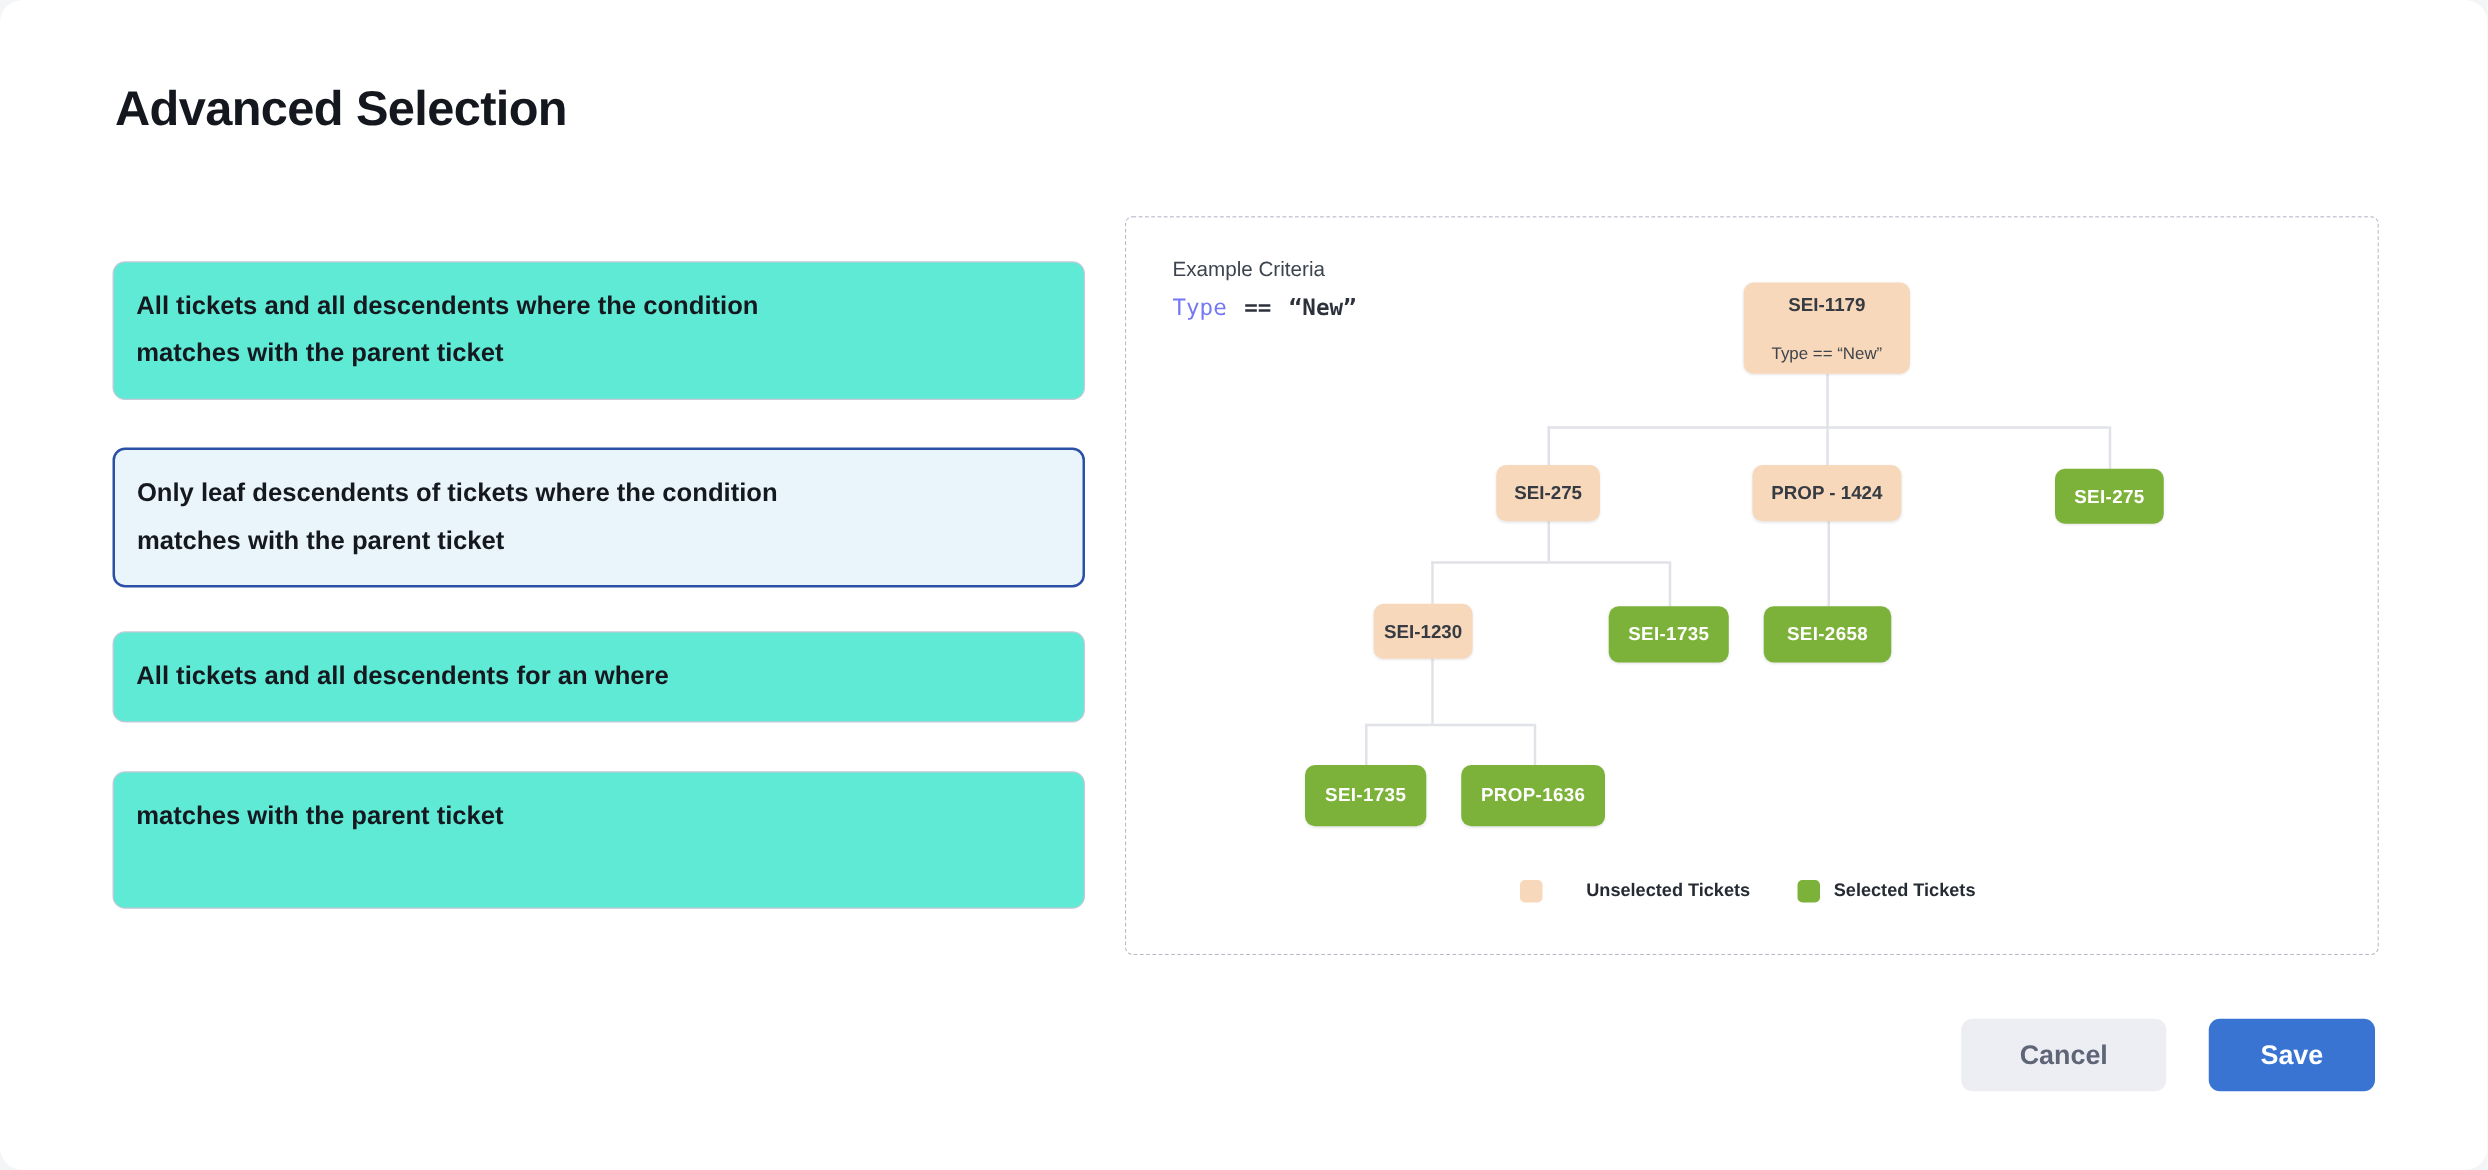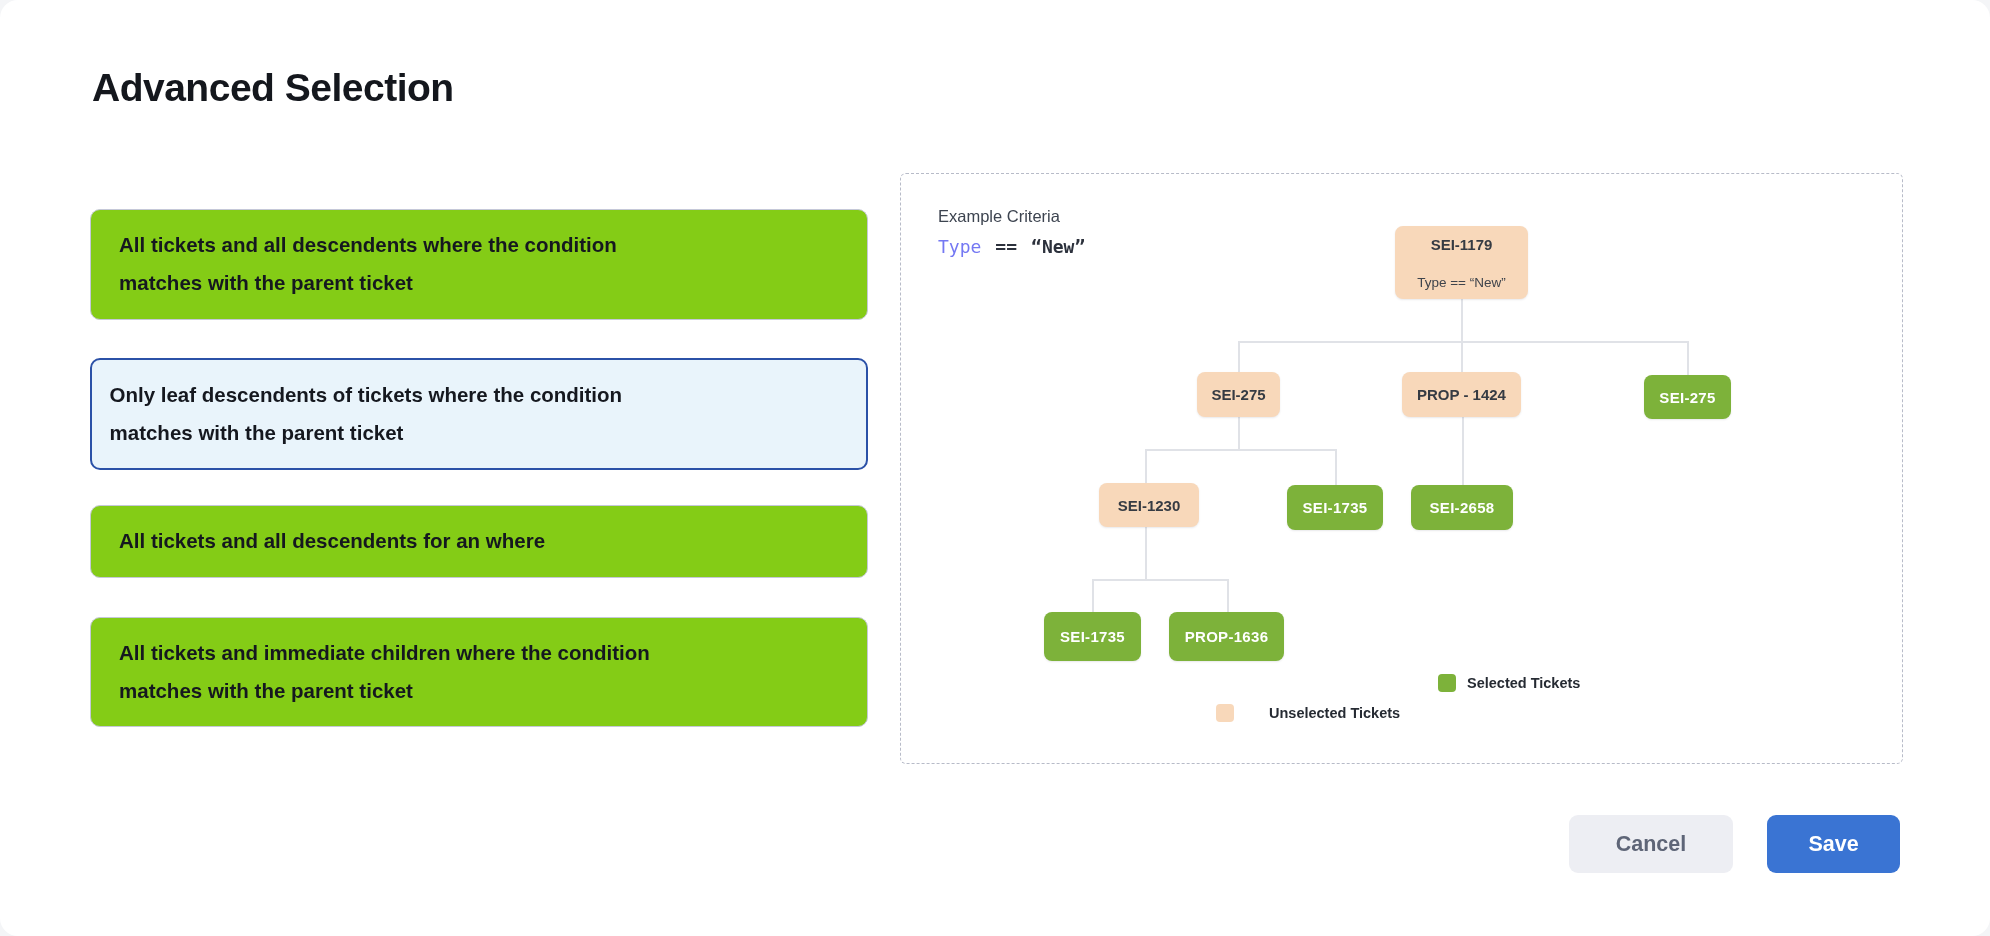--- a/index.html
+++ b/index.html
@@ -9,22 +9,22 @@
     background:#ffffff; border-radius:18px; overflow:hidden;
     font-family:"Liberation Sans", sans-serif;
   }
   .page-title {
     position:absolute; left:92px; top:66px;
     font-size:39px; font-weight:700; color:#14171d; letter-spacing:-0.5px;
   }
   
   .option-card {
     position:absolute; left:90px; width:778px;
-    background:#84cc16; border:1.5px solid #c5c8d8; border-radius:10px;
-    padding:16px 28px; cursor:pointer;
+    background:#5eead4; border:1.5px solid #c5c8d8; border-radius:10px;
+    padding:16px 18px; cursor:pointer;
   }
   .option-card .line {
     font-size:20.5px; line-height:38px; font-weight:600; color:#15181f;
     max-width:640px;
   }
   .option-card.selected {
     background:#e9f4fb; border:2px solid #2b51a7; padding:15.5px 17.5px;
   }
   .card-1 { top:209px; height:111px; }
   .card-2 { top:358px; height:112px; }
@@ -66,21 +66,21 @@
   }
   .node.epic .epic-tag { font-size:13.5px; font-weight:700; }
   .node.epic .epic-id  { font-size:15px;  font-weight:700; }
   .node.epic .epic-criteria { font-size:13px; font-weight:400; color:#47565e; }
 
   .n-root  { left:494px; top:52px;  width:133px; height:73px; }
   .n-epic  { left:846px; top:28px;  width:139px; height:109px; }
   .n-l2a   { left:296px; top:198px; width:83px;  height:45px; }
   .n-l2b   { left:501px; top:198px; width:119px; height:45px; }
   .n-l2c   { left:743px; top:201px; width:87px;  height:44px; }
-  .n-l3a   { left:198px; top:309px; width:100px;  height:44px; }
+  .n-l3a   { left:198px; top:309px; width:79px;  height:44px; }
   .n-l3b   { left:386px; top:311px; width:96px;  height:45px; }
   .n-l3c   { left:510px; top:311px; width:102px; height:45px; }
   .n-l4a   { left:143px; top:438px; width:97px;  height:49px; }
   .n-l4b   { left:268px; top:438px; width:115px; height:49px; }
 
   
   .c { position:absolute; background:#e0e2e7; }
   .cv { width:1.5px; } .ch { height:1.5px; }
   .c-root  { left:560px; top:125px; height:73px; }   
   .c-h1    { left:337px; top:167px; width:449px; }
@@ -92,21 +92,21 @@
   .c-d3b   { left:434px; top:275px; height:36px; }
   .c-prop  { left:561px; top:243px; height:68px; }
   .c-1230  { left:244px; top:353px; height:52px; }
   .c-h3    { left:191px; top:405px; width:135px; }
   .c-d4a   { left:191px; top:405px; height:33px; }
   .c-d4b   { left:326px; top:405px; height:33px; }
 
   
   .legend-item { position:absolute; display:flex; align-items:center; gap:11px; }
   .legend-1 { left:315px; top:530px;gap:35px; }
-  .legend-2 { left:537px; top:500px; }
+  .legend-2 { left:537px; top:530px; }
   .swatch { width:18px; height:18px; border-radius:4px; }
   .swatch-unselected { background:#f8d8ba; }
   .swatch-selected   { background:#7db23a; }
   .legend-label { font-size:14.5px; font-weight:700; color:#262b33; }
 
   
   .btn {
     position:absolute; top:815px; height:58px; border:none; border-radius:9px;
     font-family:"Liberation Sans", sans-serif; font-size:21.5px; font-weight:700;
     display:flex; align-items:center; justify-content:center; cursor:pointer;
@@ -129,21 +129,20 @@
   <div class="option-card card-2 selected">
     <div class="line">Only leaf descendents of tickets where the condition</div>
     <div class="line">matches with the parent ticket</div>
   </div>
 
   <div class="option-card card-3">
     <div class="line">All tickets and all descendents for an where</div>
   </div>
 
   <div class="option-card card-4">
-    <div class="line">All tickets and immediate children where the condition</div>
     <div class="line">matches with the parent ticket</div>
   </div>
 
   <div class="example-panel">
 
     <div class="example-heading">Example Criteria</div>
 
     <div class="criteria-code">
       <span class="field">Type</span><span class="op">==</span><span class="val">“New”</span>
     </div>

